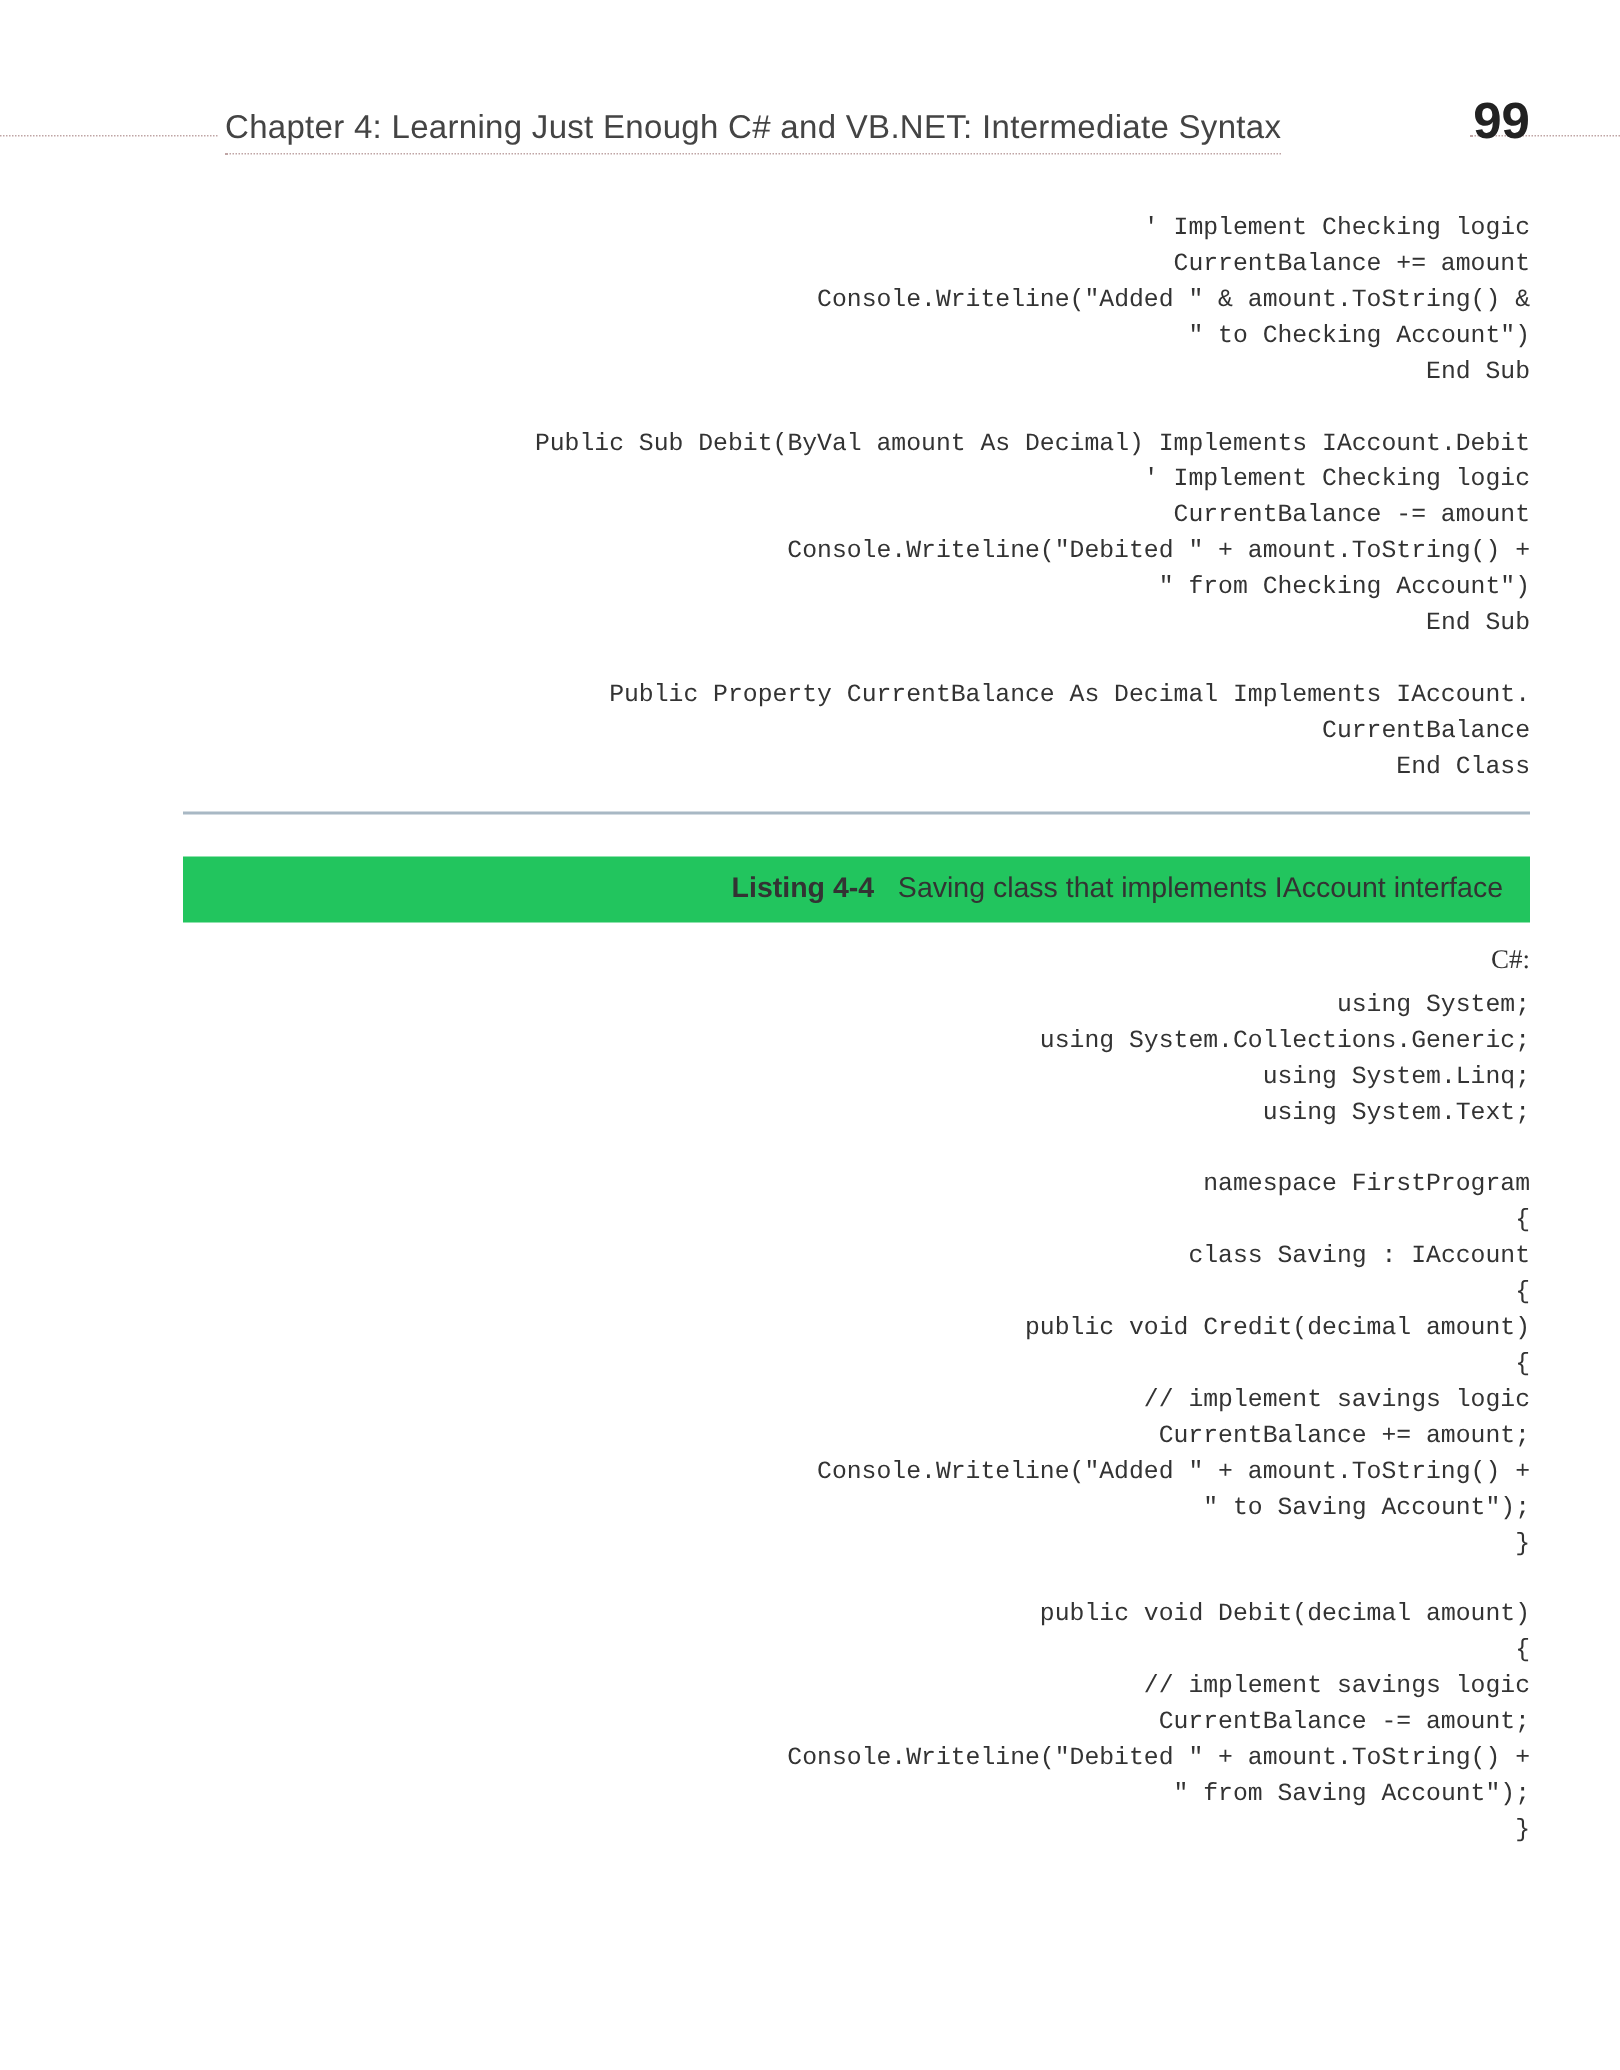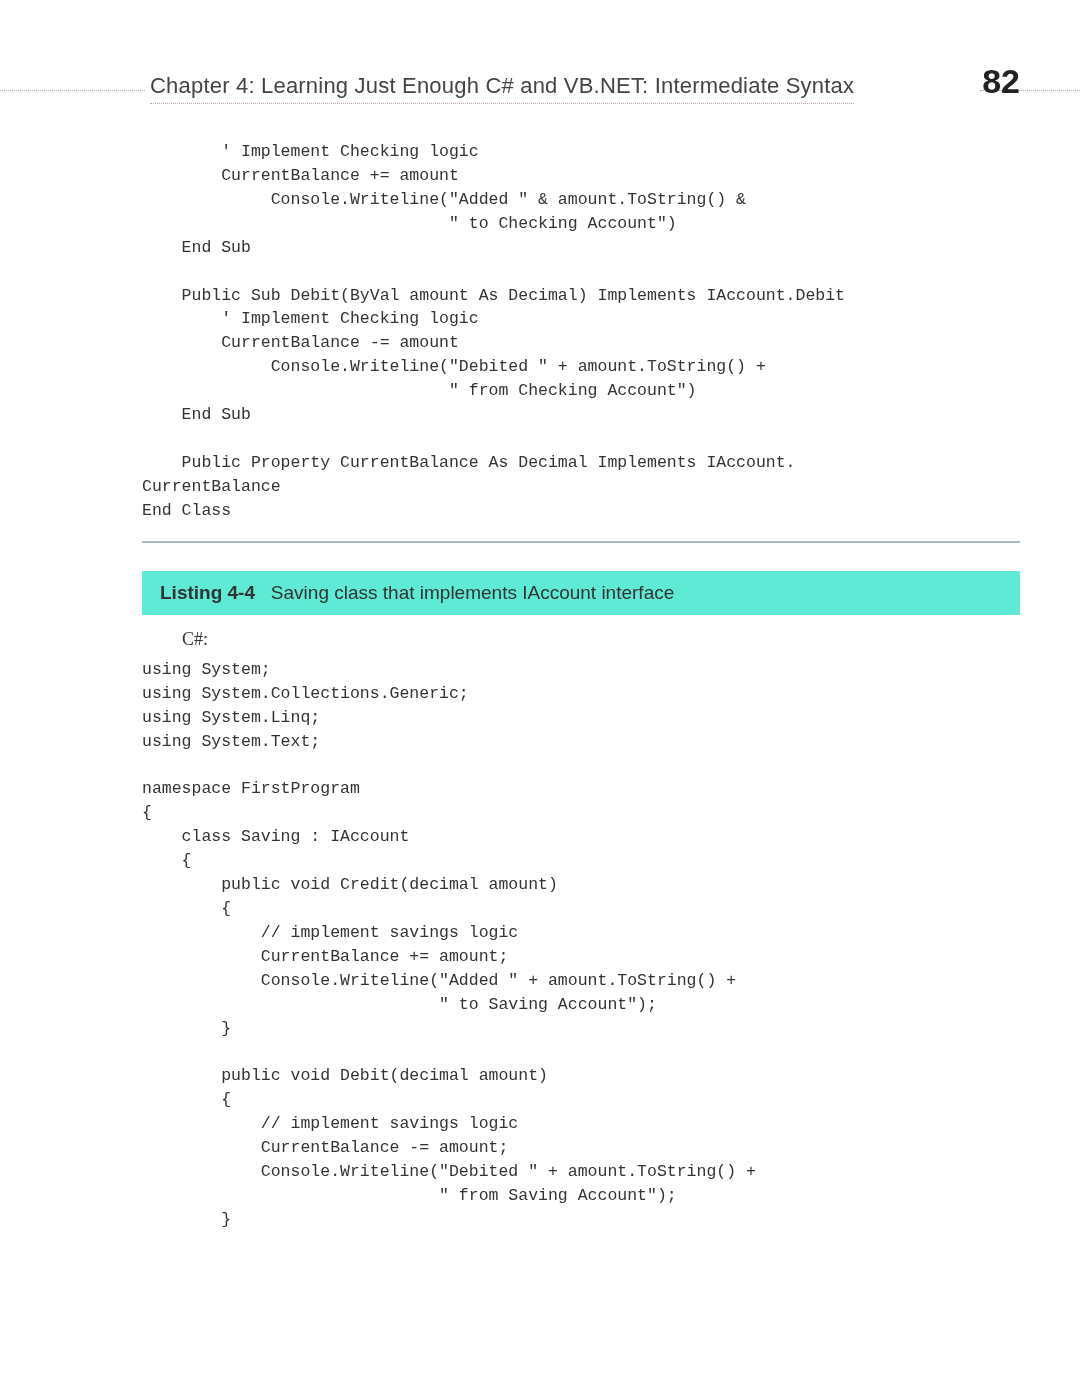--- a/index.html
+++ b/index.html
@@ -48,38 +48,39 @@
   }
   .page-number {
     font-family: "Gill Sans", "Gill Sans MT", "Segoe UI", sans-serif;
     font-size: 34px;
     font-weight: 600;
     color: #222;
   }
   .content {
     position: absolute;
     top: 140px;
-    left: 142px;
+    left: 122px;
     right: 60px;
+    text-align: right;
   }
   .code-block {
     font-family: "Courier New", Courier, monospace;
     font-size: 16.5px;
     line-height: 1.45;
     color: #333;
     white-space: pre;
     margin: 0;
   }
   .code-rule {
     border: none;
     border-top: 2.5px solid #a8b8c4;
     margin: 18px 0 18px 0;
   }
   .listing-header {
-    background: #5eead4;
+    background: #22c55e;
     padding: 11px 18px;
     margin: 28px 0 14px 0;
     font-family: "Gill Sans", "Gill Sans MT", "Segoe UI", sans-serif;
     font-size: 19px;
     color: #333;
   }
   .listing-header b {
     font-weight: 600;
   }
   .lang-label {
@@ -90,21 +91,21 @@
   }
 </style>
 </head>
 <body>
 
 <div class="page-border-top"></div>
 <div class="page-border-top-right"></div>
 
 <div class="header">
   <span class="chapter-title">Chapter 4:   Learning Just Enough C# and VB.NET: Intermediate Syntax</span>
-  <span class="page-number">82</span>
+  <span class="page-number">99</span>
 </div>
 
 <div class="content">
 
   <pre class="code-block">        ' Implement Checking logic
         CurrentBalance += amount
              Console.Writeline("Added " &amp; amount.ToString() &amp;
                                " to Checking Account")
     End Sub
 

